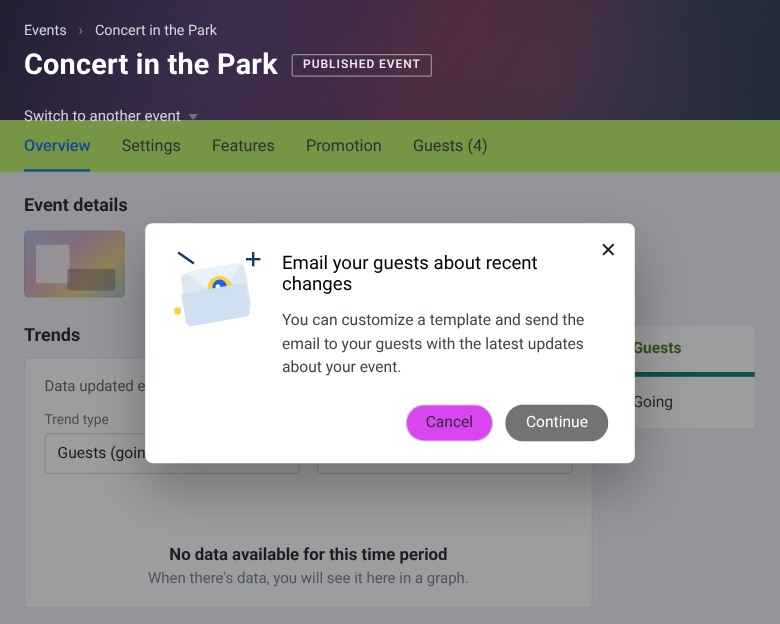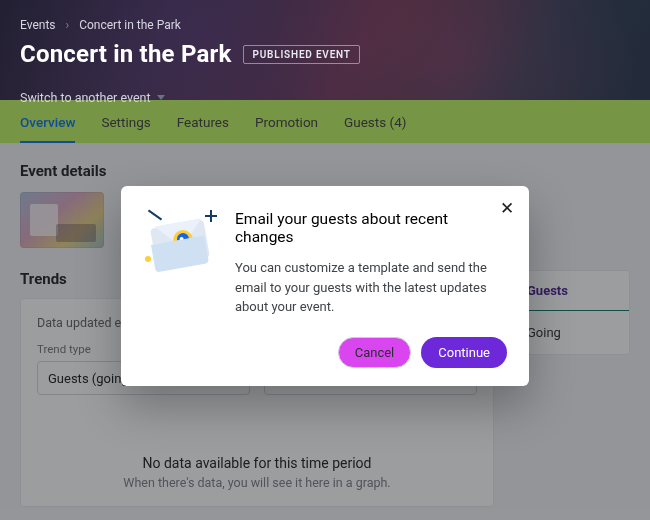--- a/index.html
+++ b/index.html
@@ -30,24 +30,24 @@
 .refresh{color:#1274ec;font-size:13px}
 .card{background:#fff;border:1px solid #e7e9ec;border-radius:4px;padding:16px}
 .card .meta{font-size:12.5px;color:#666;margin-bottom:12px}
 .fields{display:flex;gap:14px}
 .field{flex:1}
 .field label{font-size:11.5px;color:#777;display:block;margin-bottom:5px}
 .select{border:1px solid #d5d9de;border-radius:4px;height:34px;display:flex;align-items:center;justify-content:space-between;padding:0 10px;font-size:13px;color:#222;background:#fff}
 .chev-down{width:0;height:0;border-left:4px solid transparent;border-right:4px solid transparent;border-top:5px solid #6b7280}
 .chev-down.blue{border-top-color:#2d7ef0}
 .empty{text-align:center;margin-top:60px}
-.empty .t1{font-size:14px;font-weight:400;color:#232629}
+.empty .t1{font-size:14px;font-weight:700;color:#232629}
 .empty .t2{font-size:12.5px;color:#7c828a;margin-top:4px}
 .side-card{background:#fff;border:1px solid #e7e9ec;border-radius:4px}
-.side-card .hd{font-size:13px;font-weight:700;padding:12px 14px;border-bottom:1px solid #0f766e;color:#4c1d95}
+.side-card .hd{font-size:13px;font-weight:700;padding:12px 14px;border-bottom:4px solid #0f766e;color:#4d7c0f}
 .side-card .row{padding:14px 14px;font-size:13px;color:#333}
 .overlay{position:absolute;inset:0;background:rgba(20,22,26,.42);display:flex;align-items:flex-start;justify-content:center;padding-top:186px}
 .modal{width:408px;background:#fff;border-radius:6px;box-shadow:0 20px 45px rgba(0,0,0,.28);padding:22px 22px 18px;position:relative}
 .mrow{display:flex;gap:18px}
 .illus{width:74px;height:74px;position:relative;flex:0 0 74px}
 .env-back{position:absolute;left:10px;top:16px;width:54px;height:38px;background:#dfe8f2;transform:rotate(-10deg);border-radius:4px}
 .env-front{position:absolute;left:10px;top:32px;width:54px;height:28px;background:#cfe0f3;border-radius:0 0 4px 4px;transform:rotate(-10deg)}
 .env-flap{position:absolute;left:13px;top:14px;width:48px;height:26px;background:#eaf1fb;transform:rotate(-10deg);clip-path:polygon(0 0,100% 0,50% 100%)}
 .spot{position:absolute;left:30px;top:22px;width:20px;height:20px;border-radius:50%;background:#ffce3a}
 .pin{position:absolute;left:34px;top:25px;width:12px;height:12px;background:#1a64e8;border-radius:50% 50% 50% 0;transform:rotate(-45deg)}
@@ -58,21 +58,21 @@
 .spark1::after{left:0;top:5px;width:12px;height:2px}
 .dot1{position:absolute;left:2px;top:48px;width:6px;height:6px;background:#ffce3a;border-radius:50%}
 .line1{position:absolute;left:4px;top:6px;width:16px;height:2px;background:#163a66;transform:rotate(35deg)}
 .mtext{flex:1}
 .mtext h3{font-size:15.5px;font-weight:400;color:#000000;margin-bottom:12px;margin-top:2px}
 .mtext p{font-size:13px;color:#3f4449;line-height:1.5}
 .close{position:absolute;right:12px;top:12px;width:20px;height:20px;display:flex;align-items:center;justify-content:center;cursor:pointer;color:#1b1d20;font-size:17px}
 .mactions{display:flex;justify-content:flex-end;gap:10px;margin-top:20px}
 .btn{font-size:13px;padding:7px 16px;border-radius:16px;cursor:pointer;border:1px solid transparent}
 .btn.secondary{background:#d946ef;border-color:#c9ced4;color:#2b2e33}
-.btn.primary{background:#6d28d9;color:#fff}
+.btn.primary{background:#737373;color:#fff}
 </style>
 </head>
 <body>
 
 <div class="hero">
   <div class="crumbs">
     <span>Events</span>
     <span class="chev">›</span>
     <span>Concert in the Park</span>
   </div>

